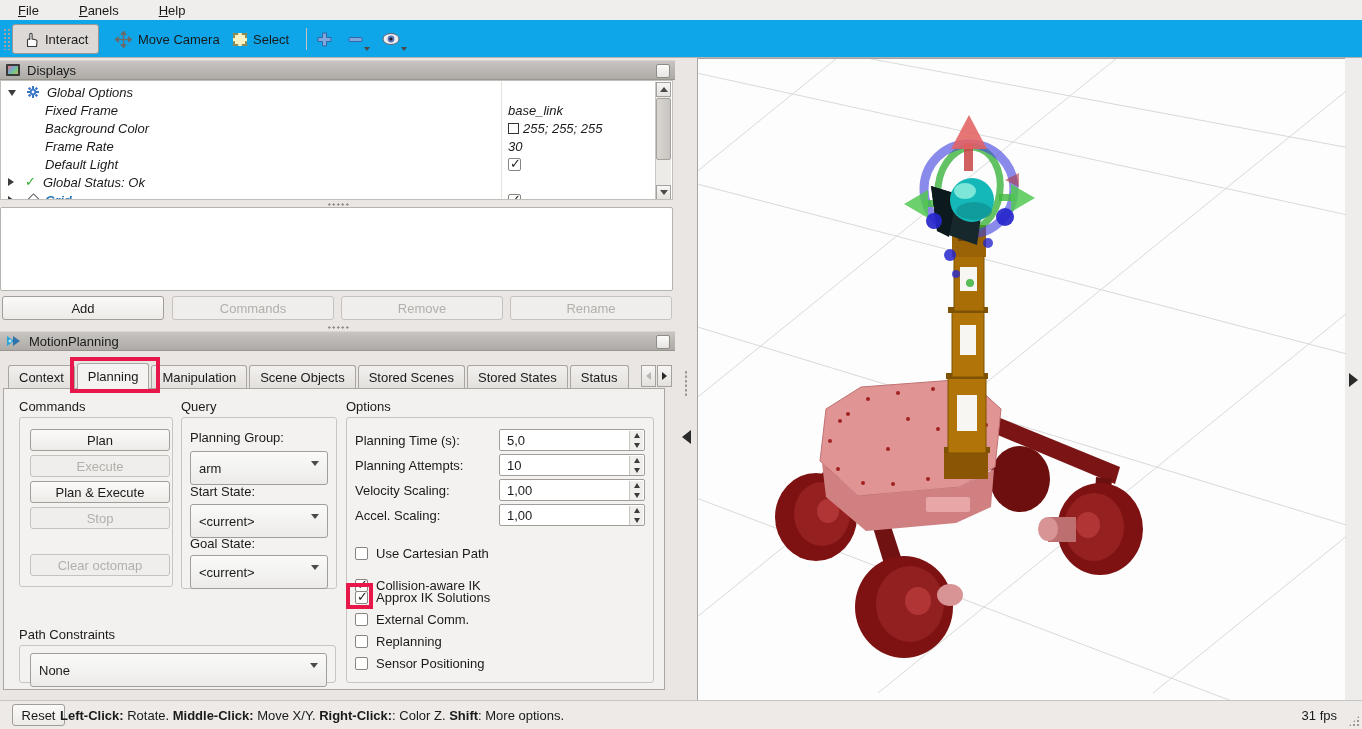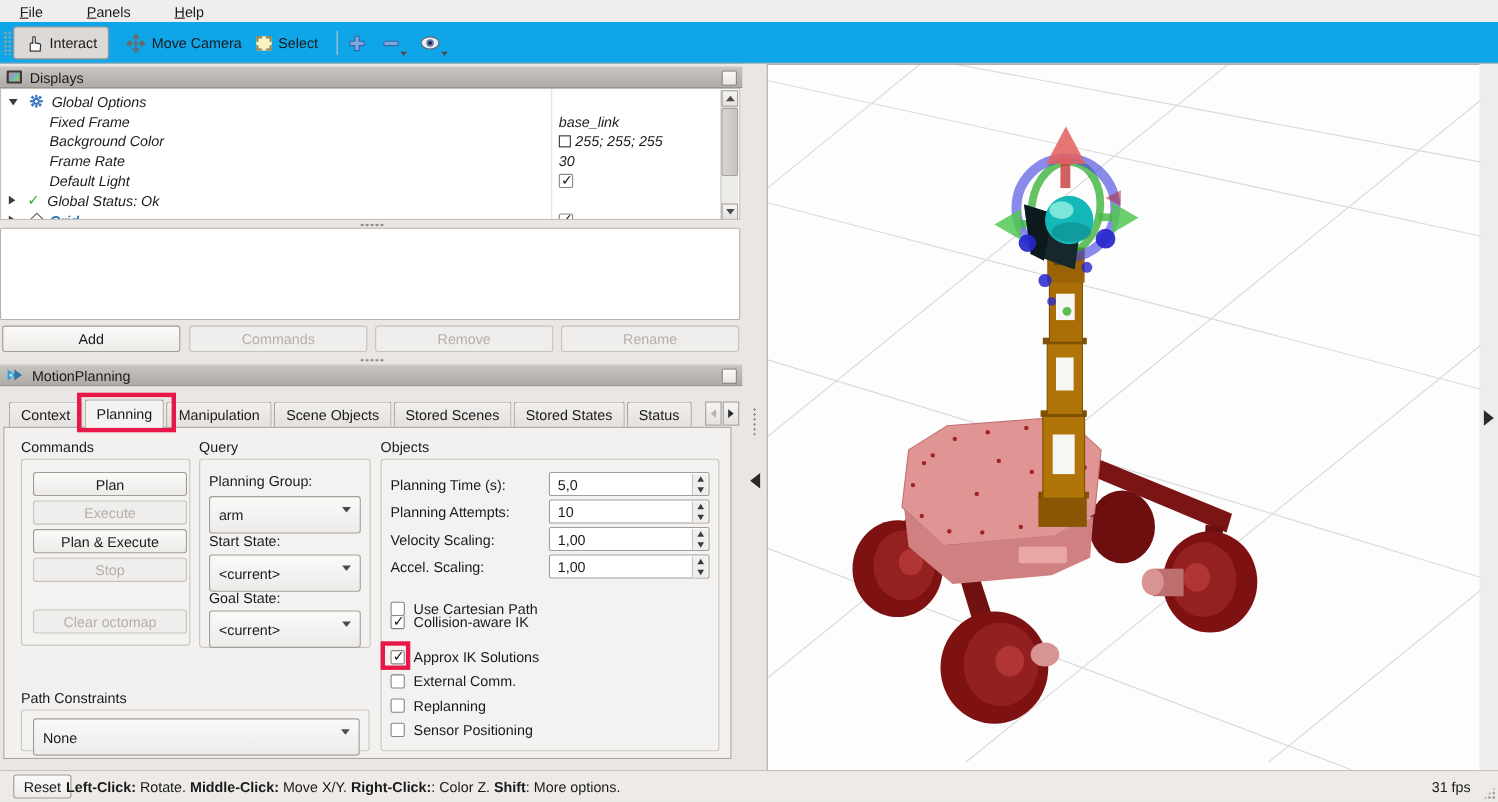--- a/index.html
+++ b/index.html
@@ -390,21 +390,21 @@
         <span>&lt;current&gt;</span>
           <span class="arrow"></span>
       </div>
       <div class="opt-row-label" style="top:118px">Goal State:</div>
       <div class="combo" style="left:8px;top:137px;width:138px;height:22px">
         <span>&lt;current&gt;</span>
           <span class="arrow"></span>
       </div>
     </div>
 
-    <div class="grp-heading" style="left:342px;top:10px">Objects</div>
+    <div class="grp-heading" style="left:342px;top:10px">Options</div>
     <div class="groupbox" style="left:342px;top:28px;width:308px;height:266px">
       <div class="opt-row-label" style="top:15px">Planning Time (s):</div>
       <div class="spin" style="left:152px;top:11px;width:146px;height:22px">
         <span>5,0</span>
         <span class="sp-btns">
             <span class="sp-u"></span>
             <span class="sp-d"></span>
           </span>
       </div>
       <div class="opt-row-label" style="top:40px">Planning Attempts:</div>
@@ -429,21 +429,21 @@
         <span class="sp-btns">
             <span class="sp-u"></span>
             <span class="sp-d"></span>
           </span>
       </div>
 
       <div class="cbx-row" style="top:128px">
         <span class="cb"></span>
         <span>Use Cartesian Path</span>
       </div>
-      <div class="cbx-row" style="top:140px">
+      <div class="cbx-row" style="top:160px">
         <span class="cb checked"></span>
         <span>Collision-aware IK</span>
       </div>
       <div class="cbx-row" style="top:172px">
         <span class="cb checked"></span>
         <span>Approx IK Solutions</span>
       </div>
       <div class="annotation visible" style="left:-1px;top:165px;width:27px;height:26px"></div>
       <div class="cbx-row" style="top:194px">
         <span class="cb"></span>

